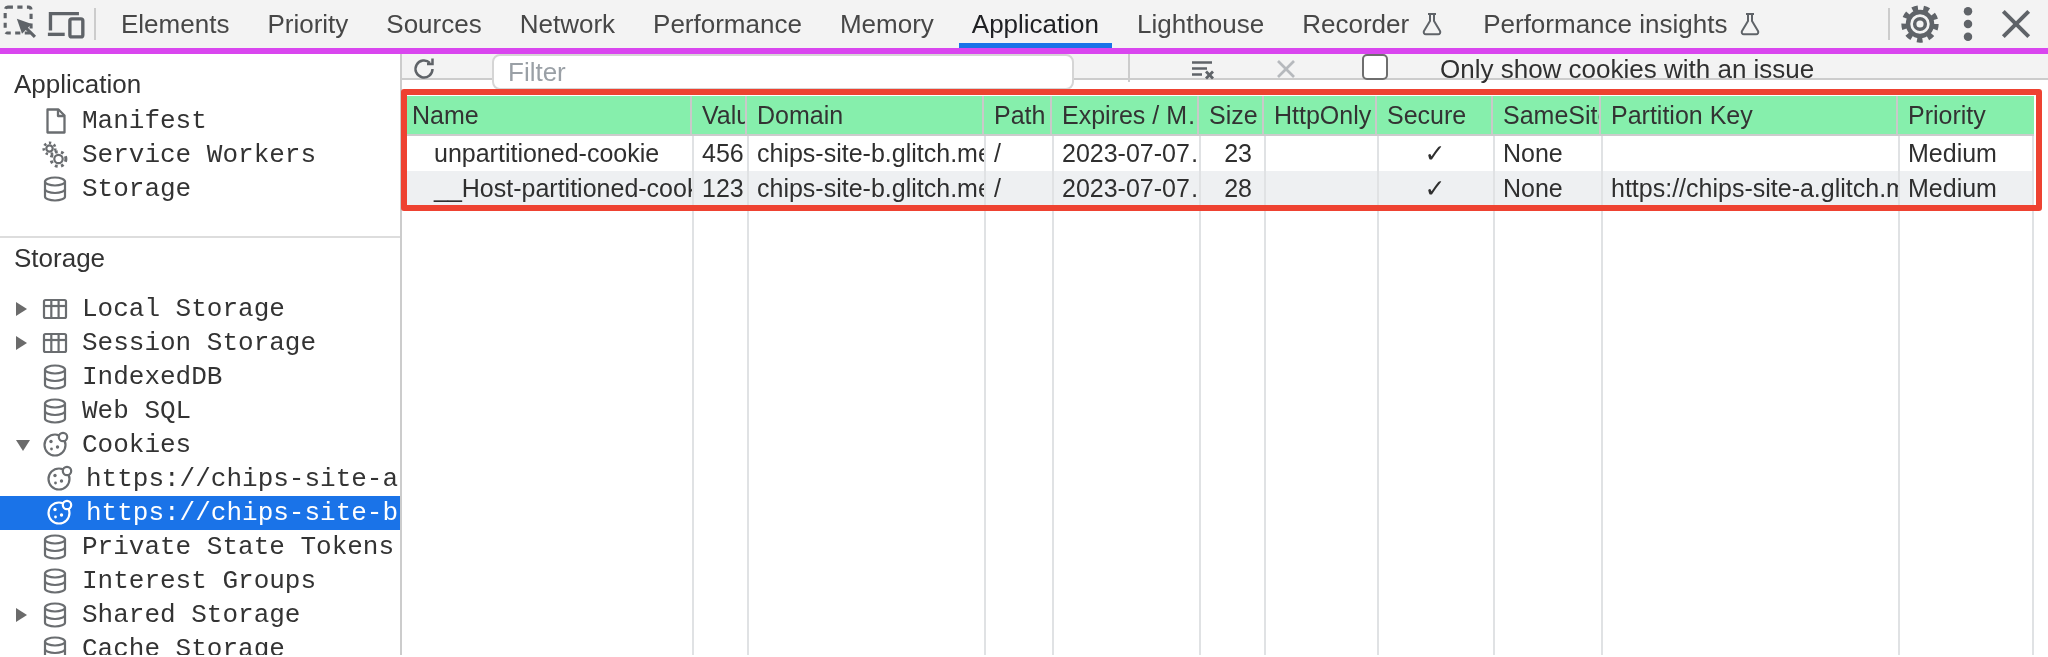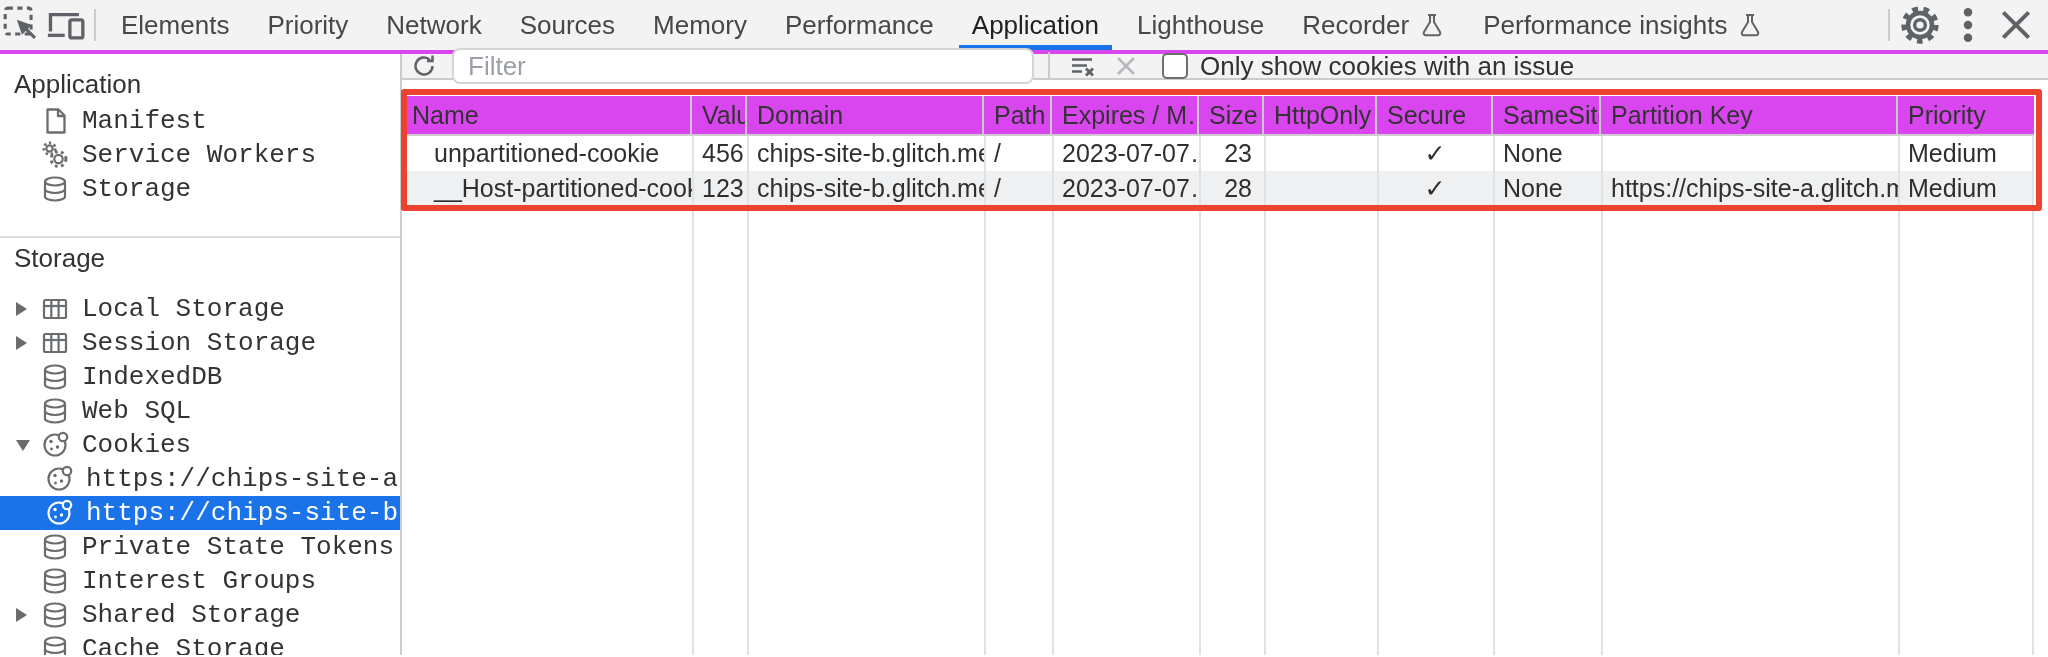--- a/index.html
+++ b/index.html
@@ -1,20 +1,20 @@
 <!DOCTYPE html>
 <html><head>
 <meta charset="utf-8">
 <style>
   * { box-sizing: border-box; margin: 0; padding: 0; }
   html,body { width: 2048px; height: 657px; overflow: hidden; background:#fff;
     font-family: "Liberation Sans", sans-serif; color:#333; }
 
   
-  .tabbar { height:54px; background:#f3f3f3; border-bottom:4px solid #d946ef;
+  .tabbar { height:54px; background:#f3f3f3; border-bottom:6px solid #d946ef;
     display:flex; align-items:stretch; }
   .tb-iconbtn { width:44px; display:flex; align-items:center; justify-content:center; cursor:pointer; }
   .tb-sep { width:2px; height:32px; background:#ccc; align-self:center; margin:0 6px; }
   .tab { position:relative; display:flex; align-items:center; gap:10px; padding:0 19px;
     font-size:26px; color:#474747; white-space:nowrap; cursor:pointer; }
   .tab.active { color:#202124; }
   .tab.active::after { content:''; position:absolute; left:6px; right:6px; bottom:0; height:5px; background:#1a73e8; }
   .tb-spacer { flex:1; }
   .tb-right { display:flex; align-items:center; padding-right:8px; }
   .tb-right .tb-iconbtn { width:48px; }
@@ -37,34 +37,34 @@
   .tri-r { width:0; height:0; border-left:11px solid #6b6b6b; border-top:7px solid transparent; border-bottom:7px solid transparent; }
   .tri-d { width:0; height:0; border-top:11px solid #6b6b6b; border-left:7px solid transparent; border-right:7px solid transparent; }
   .sb-divider { border-top:2px solid #ddd; margin-top:30px; }
   .sb-gap { height:14px; }
 
   
   .main { position:relative; flex:1; background:#fff; }
 
   
   .ctoolbar { height:26px; background:#f3f3f3; border-bottom:2px solid #ccc;
-    display:flex; align-items:center; }
+    display:flex; align-items:flex-start;gap:40px; }
   .ct-iconbtn { width:44px; display:flex; align-items:center; justify-content:center; cursor:pointer; flex:none; }
   .filter-input { width:582px; height:36px; margin-left:6px; border:2px solid #d5d5d5; border-radius:8px;
     background:#fff; font-size:26px; font-family:"Liberation Sans",sans-serif; color:#333; padding:0 14px; outline:none; }
   .filter-input::placeholder { color:#9aa0a6; }
   .ct-sep { width:2px; height:28px; background:#ccc; margin:0 10px 0 14px; }
   .checkbox { width:26px; height:26px; border:2px solid #6e6e6e; border-radius:5px; background:#fff; margin-left:14px; cursor:pointer; flex:none; }
   .cb-label { font-size:26px; color:#303030; margin-left:12px; white-space:nowrap; }
 
   
   .grid-area { position:absolute; left:0; top:42px; right:0; bottom:0; }
   .col-line { position:absolute; top:40px; bottom:0; width:2px; background:#e0e2e4; }
   .gridrow { display:grid; grid-template-columns:290px 55px 237px 68px 147px 65px 113px 116px 108px 297px 136px; width:1632px; }
-  .headrow { background:#d946ef; border-bottom:2px solid #ccc; height:40px; }
+  .headrow { background:#86efac; border-bottom:2px solid #ccc; height:40px; }
   .hcell { font-size:25px; color:#333; line-height:38px; padding-left:10px; border-right:2px solid #c9c9c9;
     white-space:nowrap; overflow:hidden; cursor:pointer; }
   .trow { height:35px; cursor:pointer; }
   .trow.alt { background:#eef0f2; }
   .cell { font-size:25px; color:#2f2f2f; line-height:35px; padding-left:10px; white-space:nowrap; overflow:hidden; }
   .cell.namecell { padding-left:32px; }
   .cell.num { text-align:right; padding-right:12px; padding-left:0;border-radius:16px; }
   .cell.ctr { text-align:center; padding-left:0; }
 
   
@@ -93,30 +93,30 @@
   </div>
   <div class="tb-sep"></div>
 
   <div class="tab">
       <span>Elements</span>
     </div>
   <div class="tab">
       <span>Priority</span>
     </div>
   <div class="tab">
+      <span>Sources</span>
+    </div>
+  <div class="tab">
       <span>Network</span>
     </div>
   <div class="tab">
-      <span>Sources</span>
+      <span>Performance</span>
     </div>
   <div class="tab">
       <span>Memory</span>
-    </div>
-  <div class="tab">
-      <span>Performance</span>
     </div>
   <div class="tab active">
       <span>Application</span>
     </div>
   <div class="tab">
       <span>Lighthouse</span>
     </div>
   <div class="tab">
     <span>Recorder</span>
     <span>

